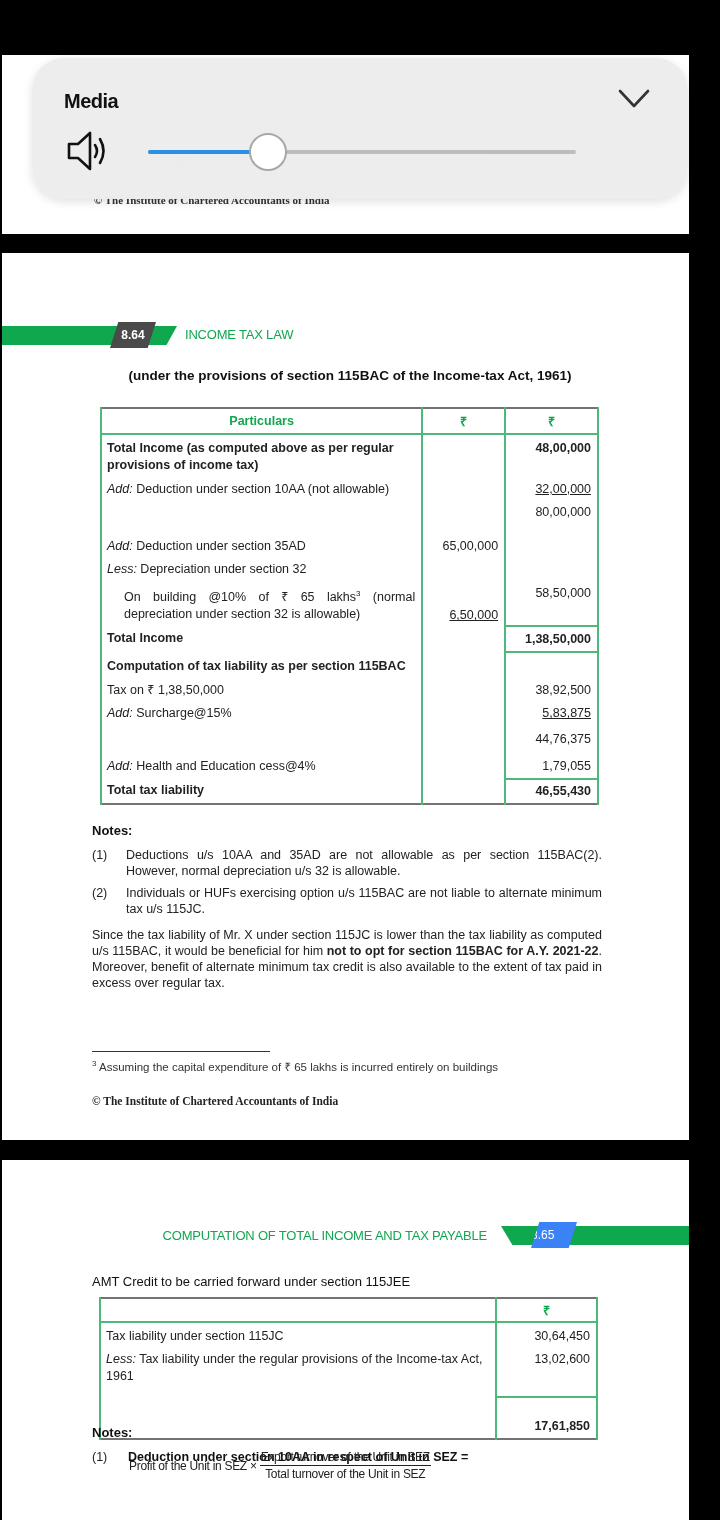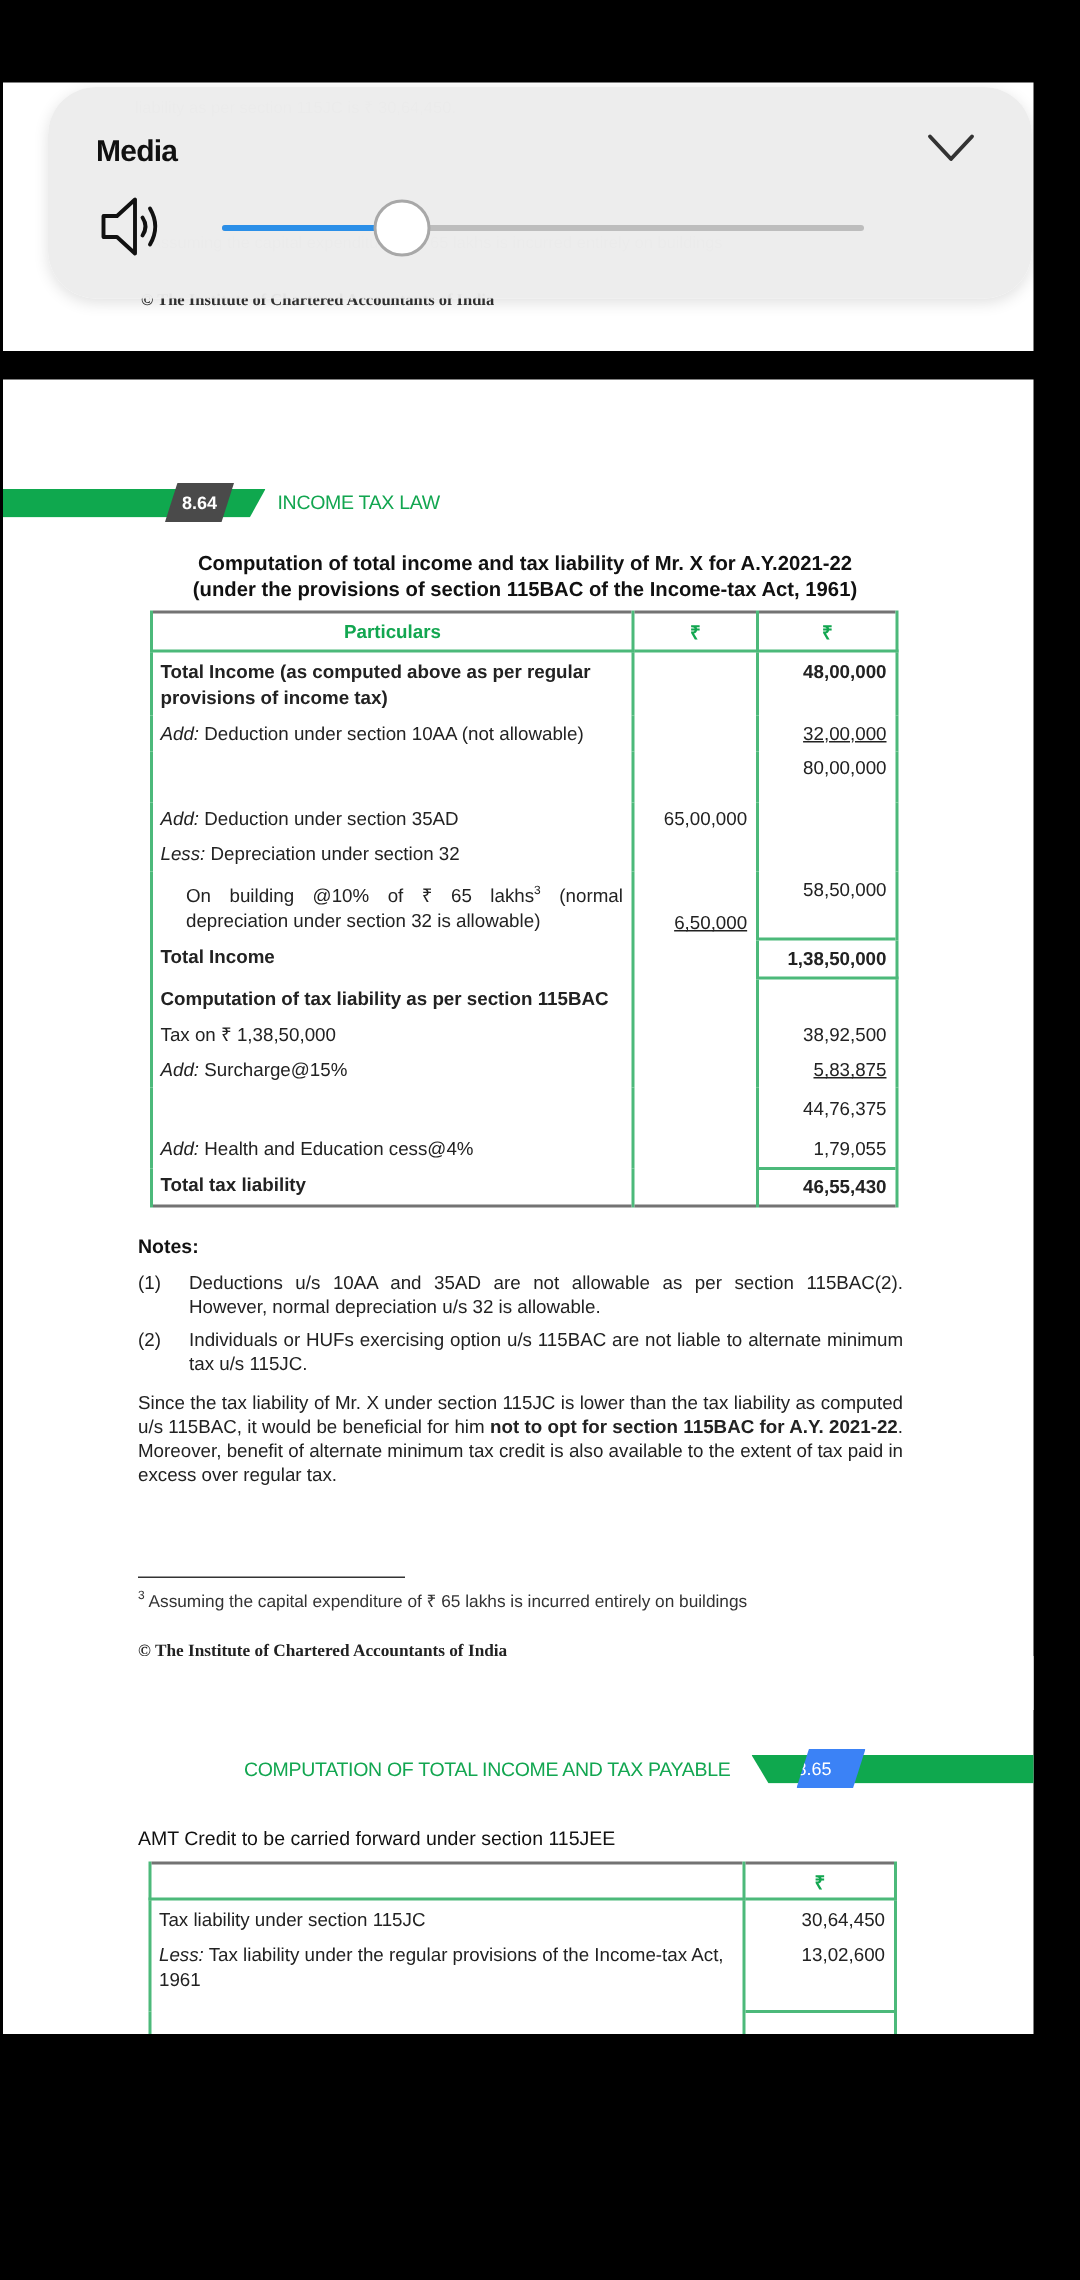--- a/index.html
+++ b/index.html
@@ -2,21 +2,21 @@
 <html><head>
 <meta charset="utf-8">
 <style>
   * { box-sizing: border-box; margin: 0; padding: 0; }
   html, body { width: 720px; height: 1520px; background: #000; overflow: hidden; }
   body { position: relative; font-family: "DejaVu Sans", sans-serif; color: #1a1a1a; }
 
   .page { position: absolute; left: 2px; width: 687px; background: #fff; overflow: hidden; }
   #page-top { top: 55px; height: 179px; }
   #page-mid { top: 253px; height: 887px; }
-  #page-bot { top: 1104px; height: 252px; }
+  #page-bot { top: 1160px; height: 360px; }
 
   
   .ghost { position: absolute; font-size: 11px; color: #c8c8c8; white-space: nowrap; font-family: "Liberation Sans", sans-serif; }
   .ghost-copy { position: absolute; left: 92px; top: 139px; font-family: "Liberation Serif", serif; font-weight: bold; font-size: 11px; color: #333; }
 
   
   .media-panel {
     position: absolute; left: 32px; top: 58px; width: 656px; height: 141px;
     background: rgba(236,236,236,0.96); border-radius: 32px;
     box-shadow: 0 3px 10px rgba(0,0,0,0.12);
@@ -99,21 +99,20 @@
     <div class="slider-thumb" id="sthumb" style="left: 28%;"></div>
   </div>
 </div>
 
 <div class="page" id="page-mid">
   <div class="band-left"></div>
   <div class="tab-left">8.64</div>
   <div class="hdr-title-left">INCOME TAX LAW</div>
 
   <div class="doc-title" style="top:114px;">
-    <div>Computation of total income and tax liability of Mr. X for A.Y.2021-22</div>
     <div>(under the provisions of section 115BAC of the Income-tax Act, 1961)</div>
   </div>
 
   <table class="tax" style="left:98px; top:154px; width:499px;">
     <colgroup>
         <col style="width:323px">
         <col style="width:83px">
         <col style="width:93px">
       </colgroup>
     <tbody>

